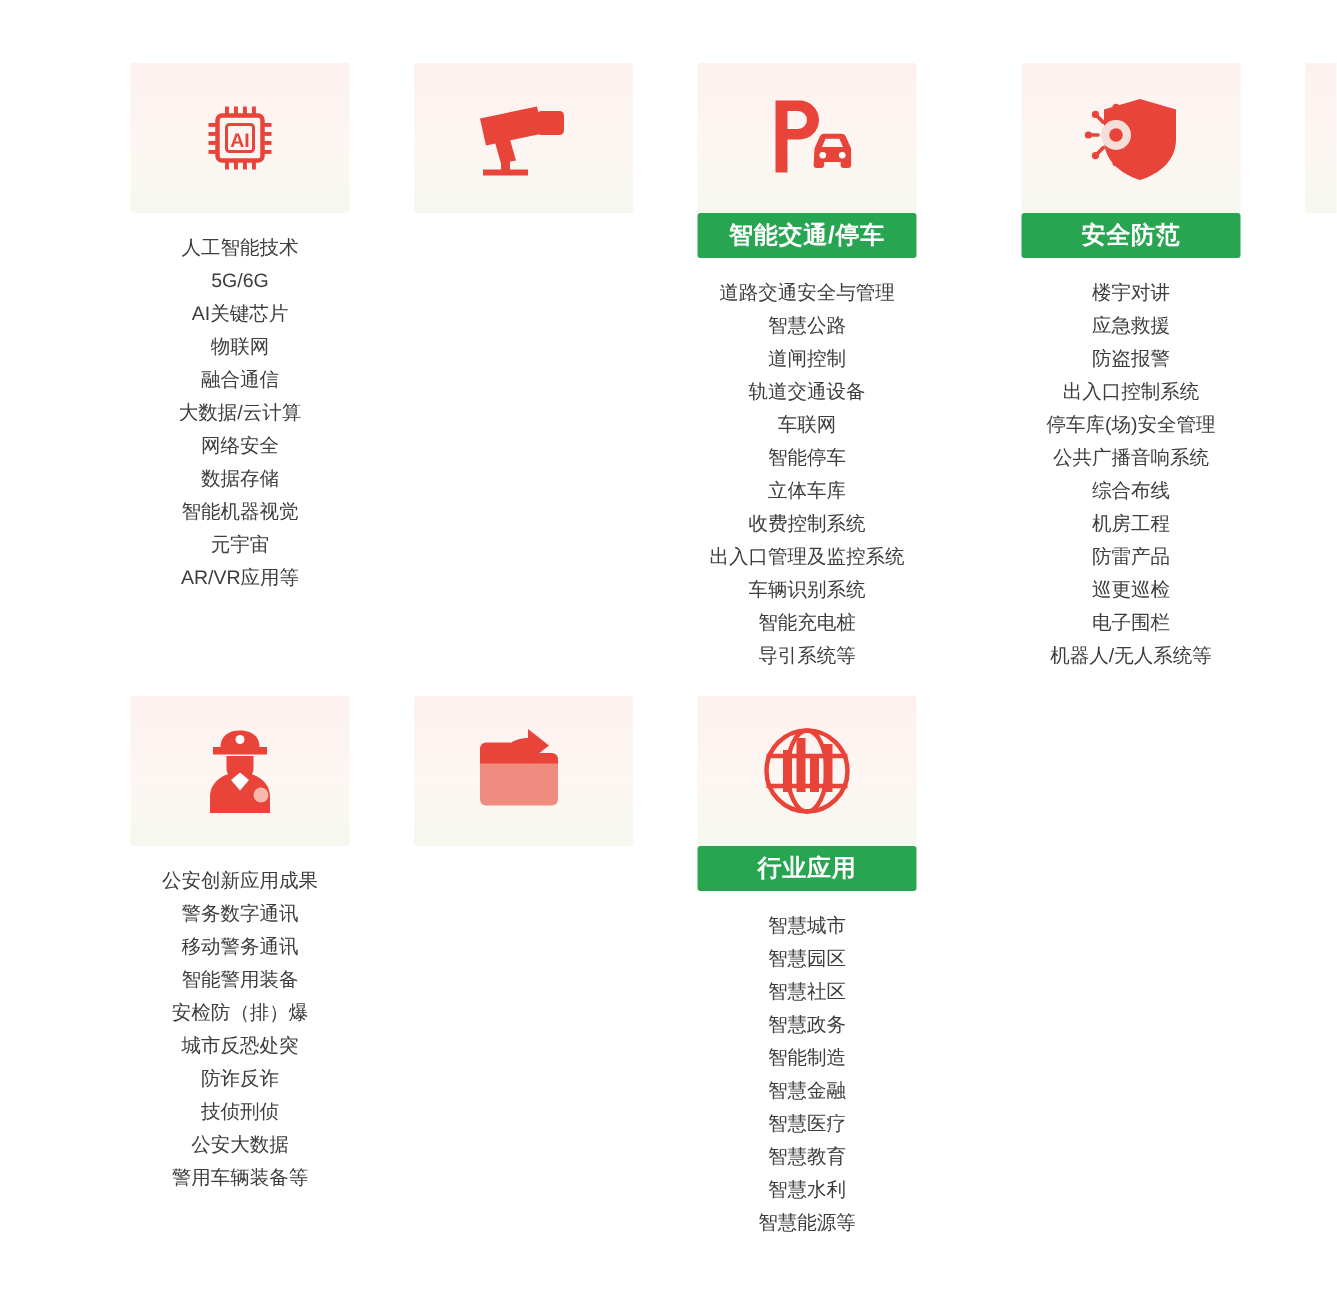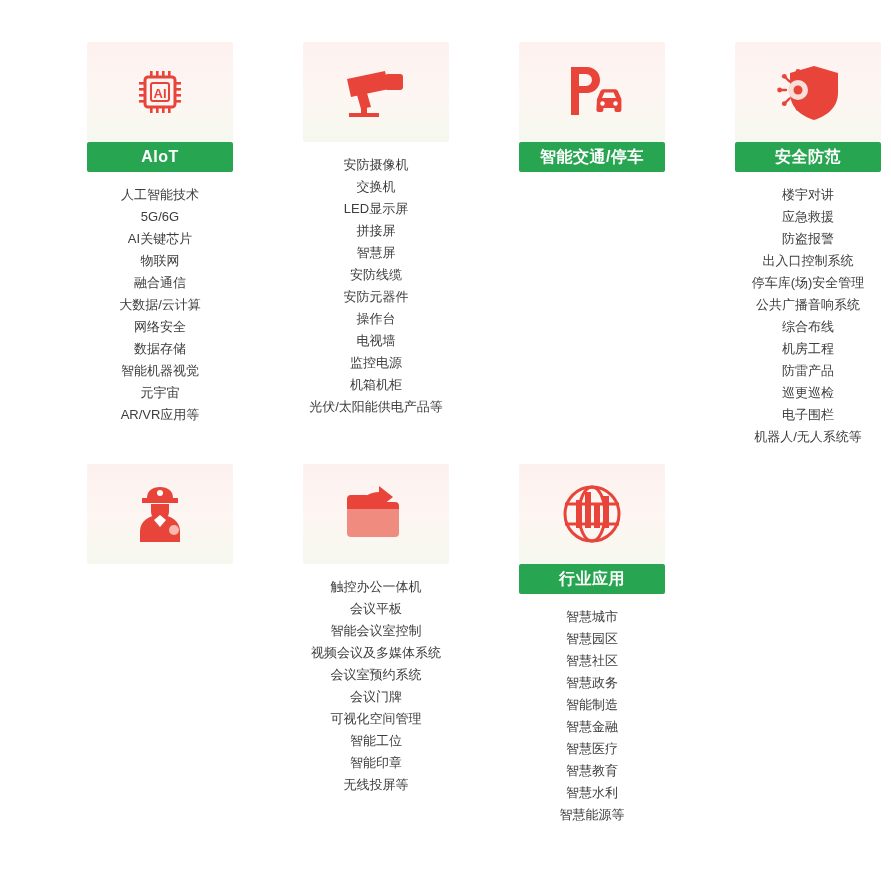--- a/index.html
+++ b/index.html
@@ -100,21 +100,20 @@
                 <rect x="10" y="39" width="6" height="2.6"></rect>
               <rect x="46" y="21" width="6" height="2.6"></rect>
                 <rect x="46" y="27" width="6" height="2.6"></rect>
               <rect x="46" y="33" width="6" height="2.6"></rect>
                 <rect x="46" y="39" width="6" height="2.6"></rect>
               <text x="31" y="37" font-family="'Liberation Sans',sans-serif" font-size="13" font-weight="bold" text-anchor="middle" fill="#e8443a">AI</text>
             </g>
           </svg>
         </span>
       </div>
-      <div class="title-bar">AIoT</div>
       <div class="items">
         <div class="item">人工智能技术</div>
         <div class="item">5G/6G</div>
         <div class="item">AI关键芯片</div>
         <div class="item">物联网</div>
         <div class="item">融合通信</div>
         <div class="item">大数据/云计算</div>
         <div class="item">网络安全</div>
         <div class="item">数据存储</div>
         <div class="item">智能机器视觉</div>
@@ -131,50 +130,50 @@
               <path d="M6 18 L44 10 L48 28 L10 36 Z"></path>
               <rect x="44" y="13" width="18" height="16" rx="3"></rect>
               <path d="M16 34 L26 32 L30 46 L20 48 Z"></path>
               <rect x="20" y="44" width="6" height="10"></rect>
               <path d="M8 52 h30 v4 h-30 z"></path>
               <path d="M23 46 L23 54" stroke="#e8443a" stroke-width="3"></path>
             </g>
           </svg>
         </span>
       </div>
-      <div class="items">
-        <div class="item">安防摄像机</div>
-        <div class="item">交换机</div>
-        <div class="item">LED显示屏</div>
-        <div class="item">拼接屏</div>
-        <div class="item">智慧屏</div>
-        <div class="item">安防线缆</div>
-        <div class="item">安防元器件</div>
-        <div class="item">操作台</div>
-        <div class="item">电视墙</div>
-        <div class="item">监控电源</div>
-        <div class="item">机箱机柜</div>
-        <div class="item">光伏/太阳能供电产品等</div>
-      </div>
     </div>
 
     <div class="card">
       <div class="icon-box">
         <span>
           <svg width="66" height="66" viewBox="0 0 66 66">
             <g fill="#e8443a">
               <path d="M12 8 h16 a13 13 0 0 1 0 26 h-8 v22 h-8 z M20 15 v12 h7 a6 6 0 0 0 0 -12 z"></path>
               <path d="M38 40 l3.5 -8 a3 3 0 0 1 2.7 -1.8 h12 a3 3 0 0 1 2.7 1.8 l3.5 8 v11 a2 2 0 0 1 -2 2 h-3 a2 2 0 0 1 -2 -2 v-2 h-11 v2 a2 2 0 0 1 -2 2 h-3 a2 2 0 0 1 -2 -2 z M43 39 h14 l-2.4 -5.5 h-9.2 z"></path>
               <circle cx="43.5" cy="44.5" r="2.2" fill="#ffffff"></circle>
               <circle cx="56.5" cy="44.5" r="2.2" fill="#ffffff"></circle>
             </g>
           </svg>
         </span>
       </div>
       <div class="title-bar">智能交通/停车</div>
+      <div class="items">
+        <div class="item">道路交通安全与管理</div>
+        <div class="item">智慧公路</div>
+        <div class="item">道闸控制</div>
+        <div class="item">轨道交通设备</div>
+        <div class="item">车联网</div>
+        <div class="item">智能停车</div>
+        <div class="item">立体车库</div>
+        <div class="item">收费控制系统</div>
+        <div class="item">出入口管理及监控系统</div>
+        <div class="item">车辆识别系统</div>
+        <div class="item">智能充电桩</div>
+        <div class="item">导引系统等</div>
+      </div>
     </div>
 
     <div class="card">
       <div class="icon-box">
         <span>
           <svg width="68" height="64" viewBox="0 0 68 64">
             <g fill="#e8443a">
               <path d="M40 6 L64 13 v20 c0 14 -11 23 -24 27 C27 56 16 47 16 33 V13 Z"></path>
               <circle cx="24" cy="30" r="10" fill="#f7ded9"></circle>
               <circle cx="24" cy="30" r="4.5" fill="#e8443a"></circle>
@@ -246,45 +245,45 @@
               <path d="M18 16 c0 -7 5 -11 13 -11 s13 4 13 11 z"></path>
               <circle cx="31" cy="11" r="3" fill="#ffffff"></circle>
               <path d="M22 22 h18 v8 a9 9 0 0 1 -18 0 z"></path>
               <path d="M31 33 c-12 0 -20 7 -20 16 v11 h40 V49 c0 -9 -8 -16 -20 -16 z"></path>
               <path d="M31 33 l-6 5 l6 7 l6 -7 z" fill="#ffffff"></path>
               <circle cx="45" cy="48" r="5" fill="#f7b8ae"></circle>
             </g>
           </svg>
         </span>
       </div>
+      <div class="items">
+        <div class="item">公安创新应用成果</div>
+        <div class="item">警务数字通讯</div>
+        <div class="item">移动警务通讯</div>
+        <div class="item">智能警用装备</div>
+        <div class="item">安检防（排）爆</div>
+        <div class="item">城市反恐处突</div>
+        <div class="item">防诈反诈</div>
+        <div class="item">技侦刑侦</div>
+        <div class="item">公安大数据</div>
+        <div class="item">警用车辆装备等</div>
+      </div>
     </div>
 
     <div class="card">
       <div class="icon-box">
         <span>
           <svg width="70" height="58" viewBox="0 0 70 58">
             <g fill="#e8443a">
               <path d="M6 14 a4 4 0 0 1 4 -4 h16 l6 7 h22 a4 4 0 0 1 4 4 v6 H6 z"></path>
               <path d="M6 24 h52 v24 a4 4 0 0 1 -4 4 H10 a4 4 0 0 1 -4 -4 z" fill="#f08b80"></path>
               <path d="M20 22 c0 -10 9 -15 18 -15 v-6 l14 11 l-14 11 v-6 c-8 0 -14 2 -18 5 z"></path>
             </g>
           </svg>
         </span>
-      </div>
-      <div class="items">
-        <div class="item">触控办公一体机</div>
-        <div class="item">会议平板</div>
-        <div class="item">智能会议室控制</div>
-        <div class="item">视频会议及多媒体系统</div>
-        <div class="item">会议室预约系统</div>
-        <div class="item">会议门牌</div>
-        <div class="item">可视化空间管理</div>
-        <div class="item">智能工位</div>
-        <div class="item">智能印章</div>
-        <div class="item">无线投屏等</div>
       </div>
     </div>
 
     <div class="card">
       <div class="icon-box">
         <span>
           <svg width="64" height="64" viewBox="0 0 64 64">
             <g fill="#e8443a">
               <circle cx="32" cy="32" r="27" fill="none" stroke="#e8443a" stroke-width="3"></circle>
               <ellipse cx="32" cy="32" rx="13" ry="27" fill="none" stroke="#e8443a" stroke-width="3"></ellipse>

